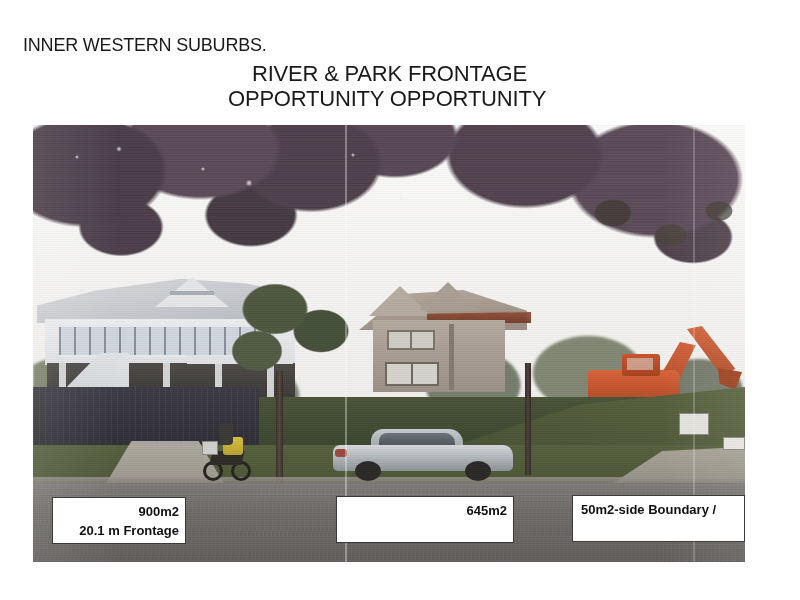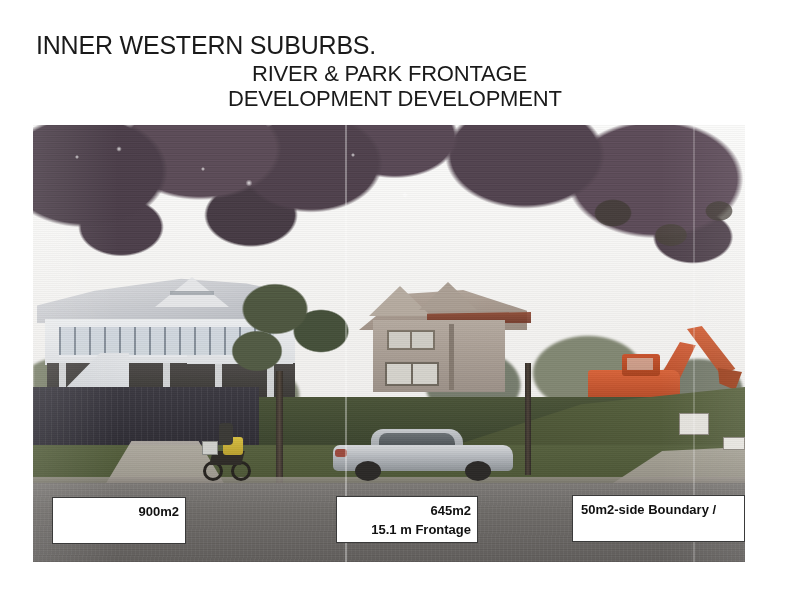--- a/index.html
+++ b/index.html
@@ -23,22 +23,22 @@
   }
   .heading-line {
     color: #1a1a1a;
     font-family: "Liberation Sans", sans-serif;
     font-weight: 400;
     letter-spacing: -0.2px;
     white-space: nowrap;
   }
   #heading-line-1 {
     position: absolute;
-    left: 36px; top: 30px;
-    font-size: 25px;
+    left: 23px; top: 30px;
+    font-size: 18px;
     line-height: 30px;
   }
   #heading-line-2 {
     position: absolute;
     left: 252px; top: 60px;
     font-size: 22px;
     line-height: 28px;
   }
   #heading-line-3 {
     position: absolute;
@@ -470,30 +470,30 @@
     font-weight: bold;
     font-size: 13px;
     line-height: 19px;
     padding: 4px 6px;
   }
   .caption-box.centered { text-align: right; }
   .caption-box.left-aligned { text-align: left; padding-left: 8px; }
   .caption-line { display: block; white-space: nowrap; }
 
   #caption-box-1 { left: 52px;  top: 497px; width: 134px; height: 47px; }
-  #caption-box-2 { left: 336px; top: 496px; width: 142px; height: 47px; }
+  #caption-box-2 { left: 336px; top: 496px; width: 178px; height: 47px; }
   #caption-box-3 { left: 572px; top: 495px; width: 173px; height: 47px; }
 </style>
 </head>
 <body>
 
 <div id="slide-heading">
   <div class="heading-line" id="heading-line-1">INNER WESTERN SUBURBS.</div>
   <div class="heading-line" id="heading-line-2">RIVER &amp; PARK FRONTAGE</div>
-  <div class="heading-line" id="heading-line-3">DEVELOPMENT DEVELOPMENT</div>
+  <div class="heading-line" id="heading-line-3">OPPORTUNITY OPPORTUNITY</div>
 </div>
 
 <div id="photo">
 
   <div class="ph" id="sky"></div>
 
   <div class="ph" id="bg-trees-left"></div>
   <div class="ph" id="bg-trees-right"></div>
 
   <div class="ph" id="house1">
@@ -574,22 +574,22 @@
 
   <div class="ph" id="scan-seam-1"></div>
   <div class="ph" id="scan-seam-2"></div>
   <div class="ph" id="photo-fade"></div>
   <div class="ph" id="photo-grain"></div>
 
 </div>
 
 <div class="caption-box centered" id="caption-box-1">
   <span class="caption-line">900m2</span>
+  <span class="caption-line">20.1 m Frontage</span>
 </div>
 
 <div class="caption-box centered" id="caption-box-2">
   <span class="caption-line">645m2</span>
-  <span class="caption-line">15.1 m Frontage</span>
 </div>
 
 <div class="caption-box left-aligned" id="caption-box-3">
   <span class="caption-line">50m2-side Boundary /</span>
 </div>
 
 </body></html>

